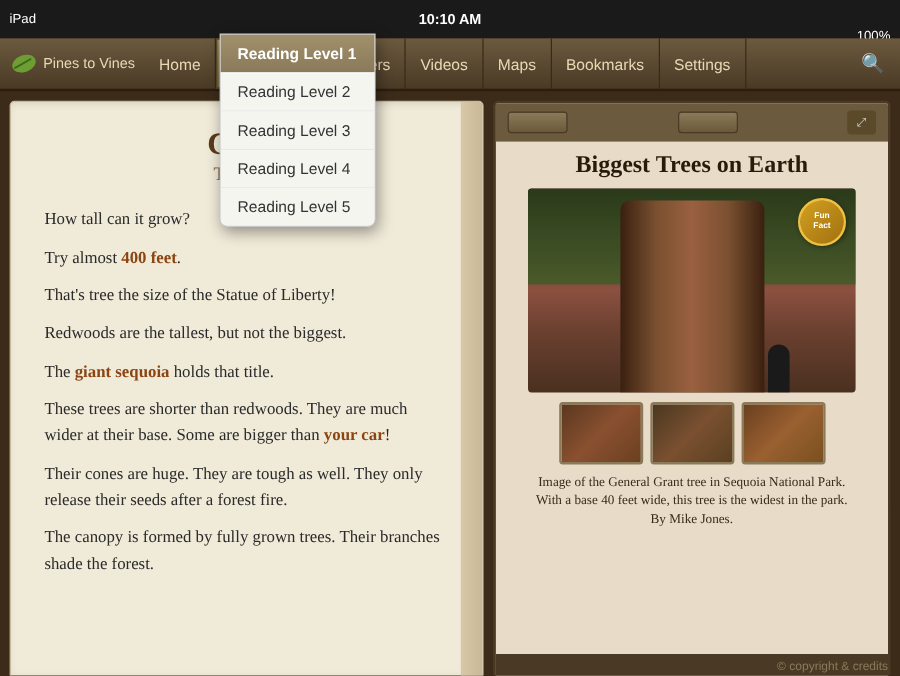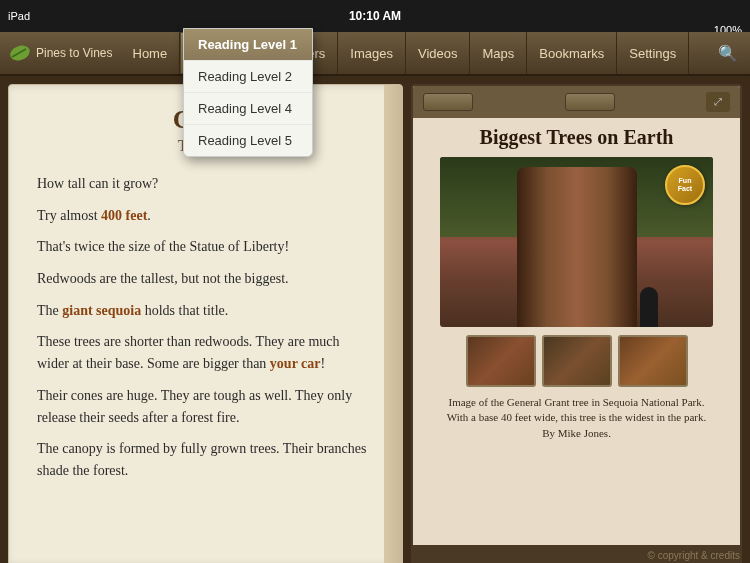--- a/index.html
+++ b/index.html
@@ -360,47 +360,47 @@
     </div>
     <span>Pines to Vines</span>
   </div>
 
   <div class="nav-item">Home</div>
   <div class="nav-item levels-item">
     <span>Levels</span>
     <span class="levels-arrow">▼</span>
   </div>
   <div class="nav-item">Chapters</div>
-  <div class="nav-item">Images</div>
   <div class="nav-item">Videos</div>
   <div class="nav-item">Maps</div>
   <div class="nav-item">Bookmarks</div>
   <div class="nav-item">Settings</div>
   <div class="nav-search">
     <span>🔍</span>
   </div>
 </div>
 
 <div id="levels-dropdown">
   <div class="dropdown-item">Reading Level 1</div>
   <div class="dropdown-item">Reading Level 2</div>
+  <div class="dropdown-item">Reading Level 3</div>
   <div class="dropdown-item">Reading Level 4</div>
   <div class="dropdown-item">Reading Level 5</div>
 </div>
 
 <div id="main-content">
 
   <div id="left-page">
     <div id="left-page-inner">
       <div class="chapter-title">Cha...</div>
       <div class="chapter-subtitle">Tempe...</div>
 
       <p class="page-text">How tall can it grow?</p>
       <p class="page-text">Try almost <span class="highlight-bold">400 feet</span>.</p>
-      <p class="page-text">That's twice the size of the Statue of Liberty!</p>
+      <p class="page-text">That's tree the size of the Statue of Liberty!</p>
       <p class="page-text">Redwoods are the tallest, but not the biggest.</p>
       <p class="page-text">The <span class="highlight-bold">giant sequoia</span> holds that title.</p>
       <p class="page-text">These trees are shorter than redwoods. They are much wider at their base.  Some are bigger than <span class="highlight-bold">your car</span>!</p>
       <p class="page-text">Their cones are huge. They are tough as well. They only release their seeds after a forest fire.</p>
       <p class="page-text">The canopy is formed by fully grown trees. Their branches shade the forest.</p>
     </div>
     <div class="page-curl"></div>
   </div>
 
   <div id="right-page">

